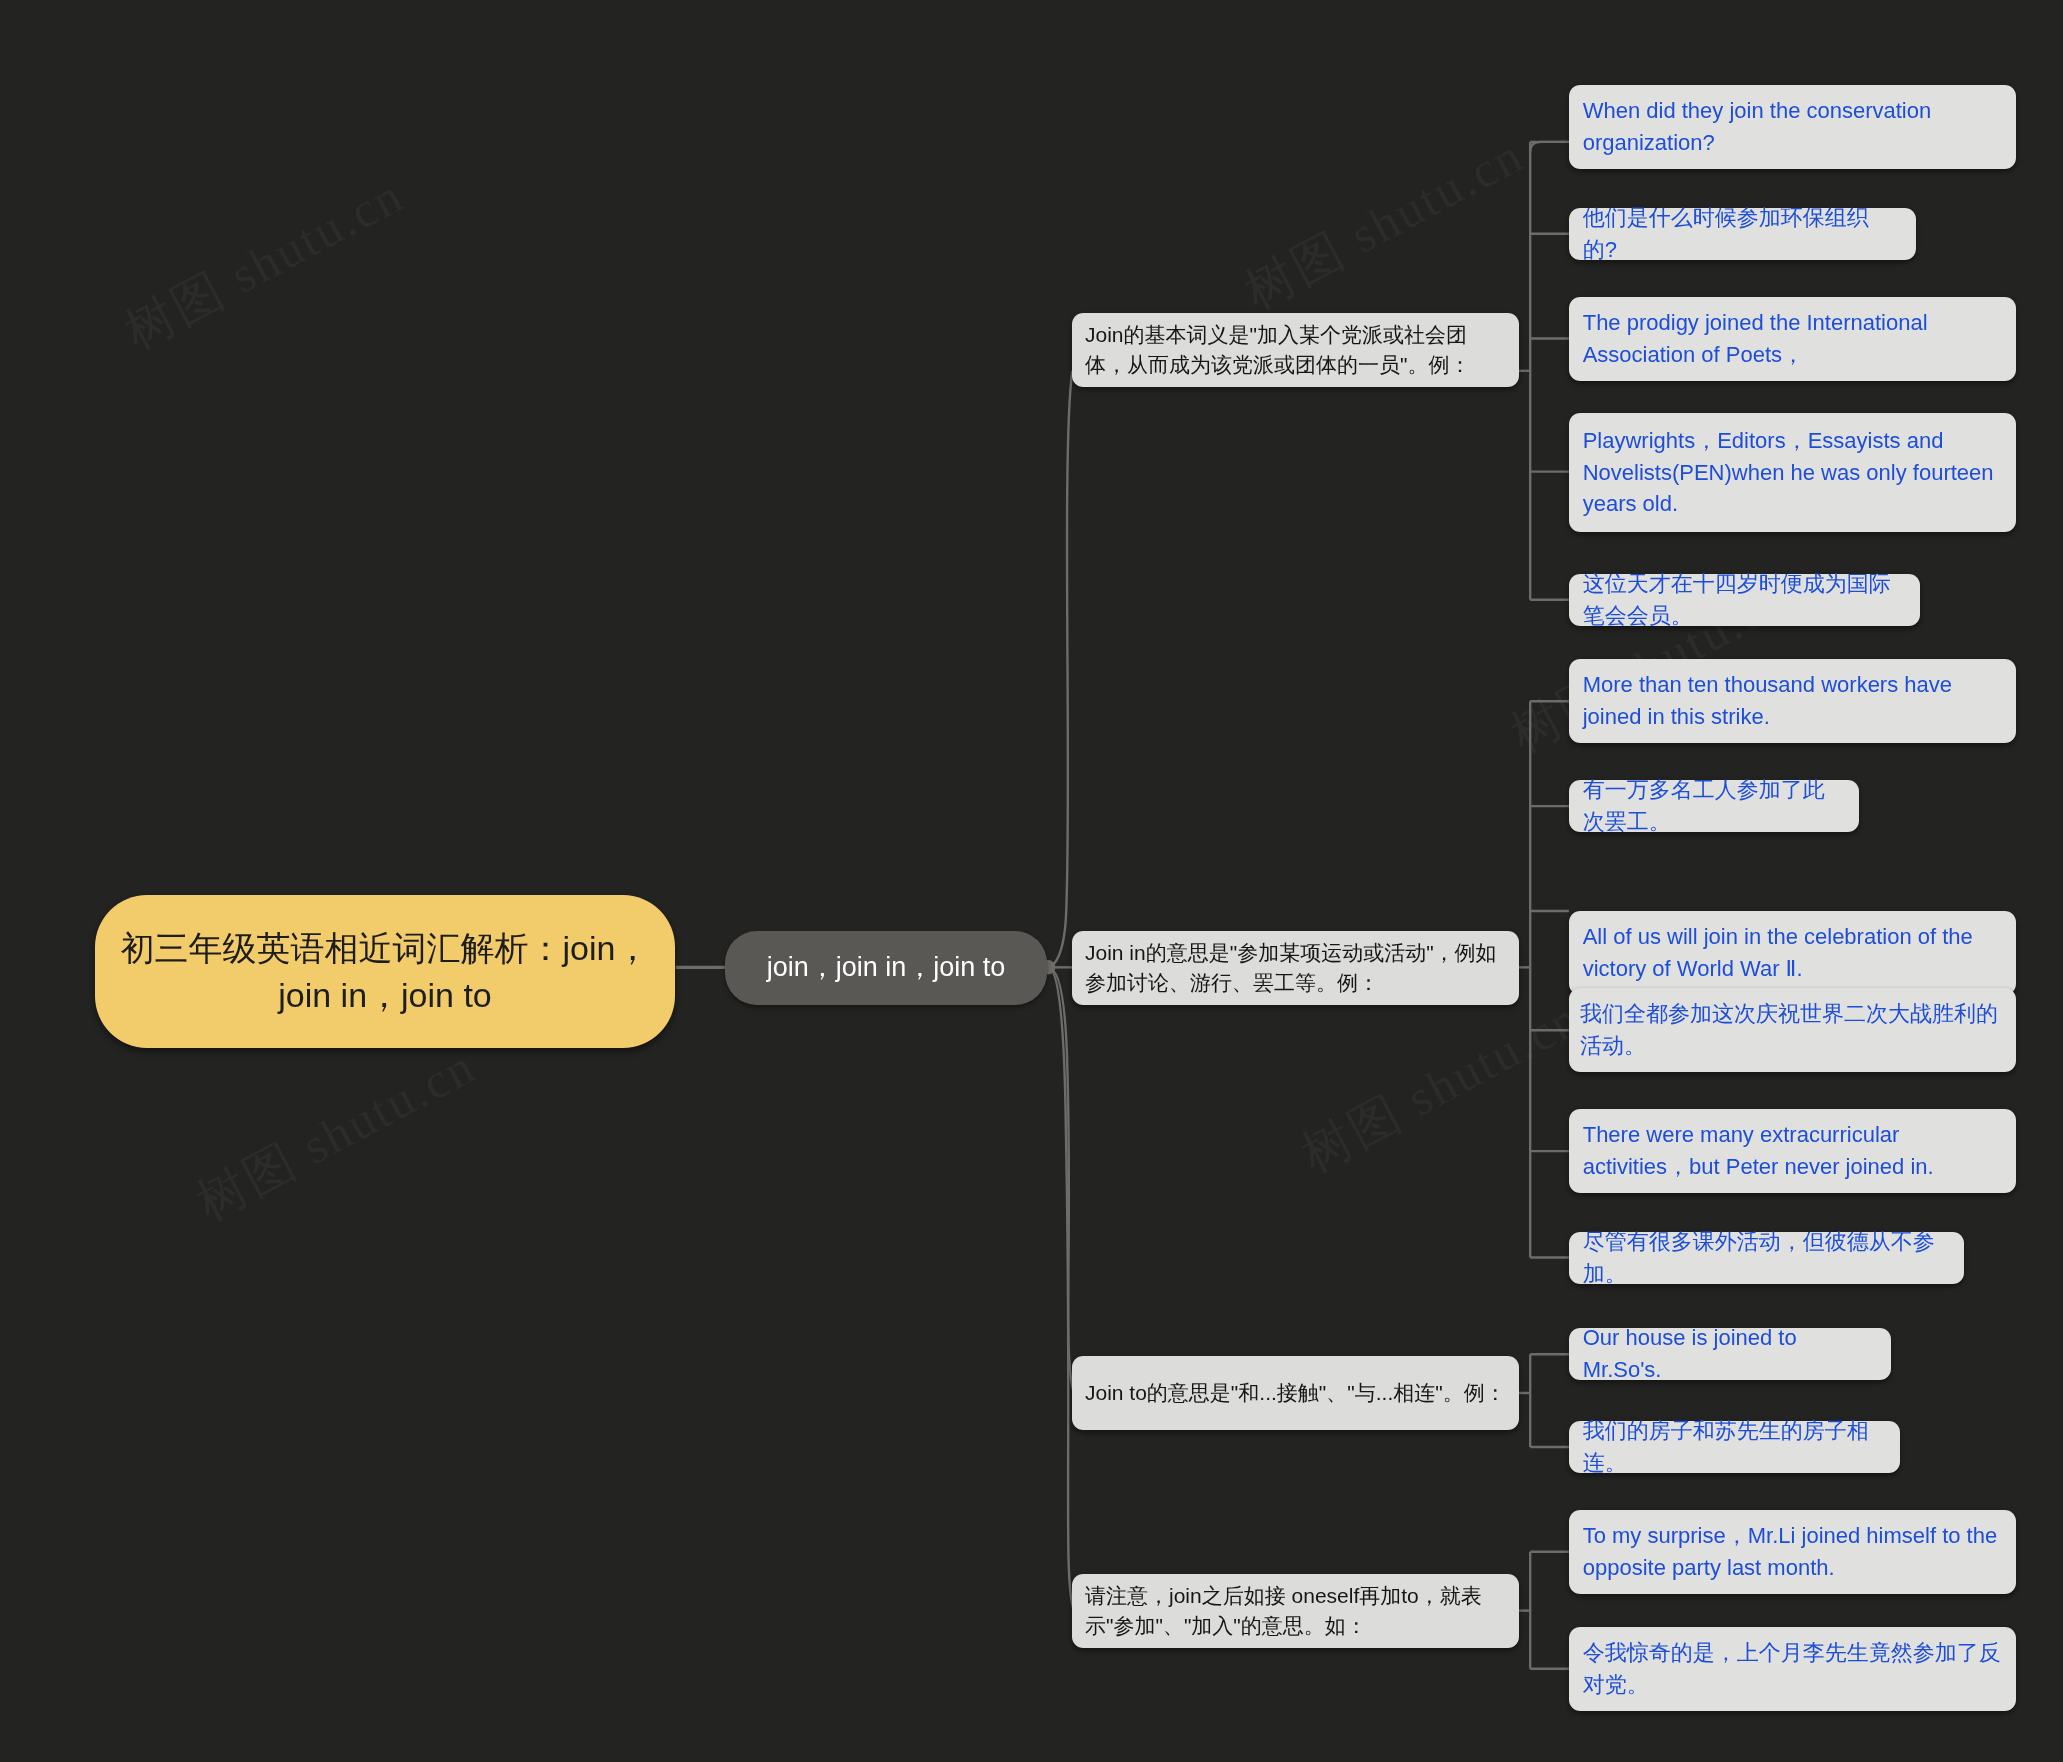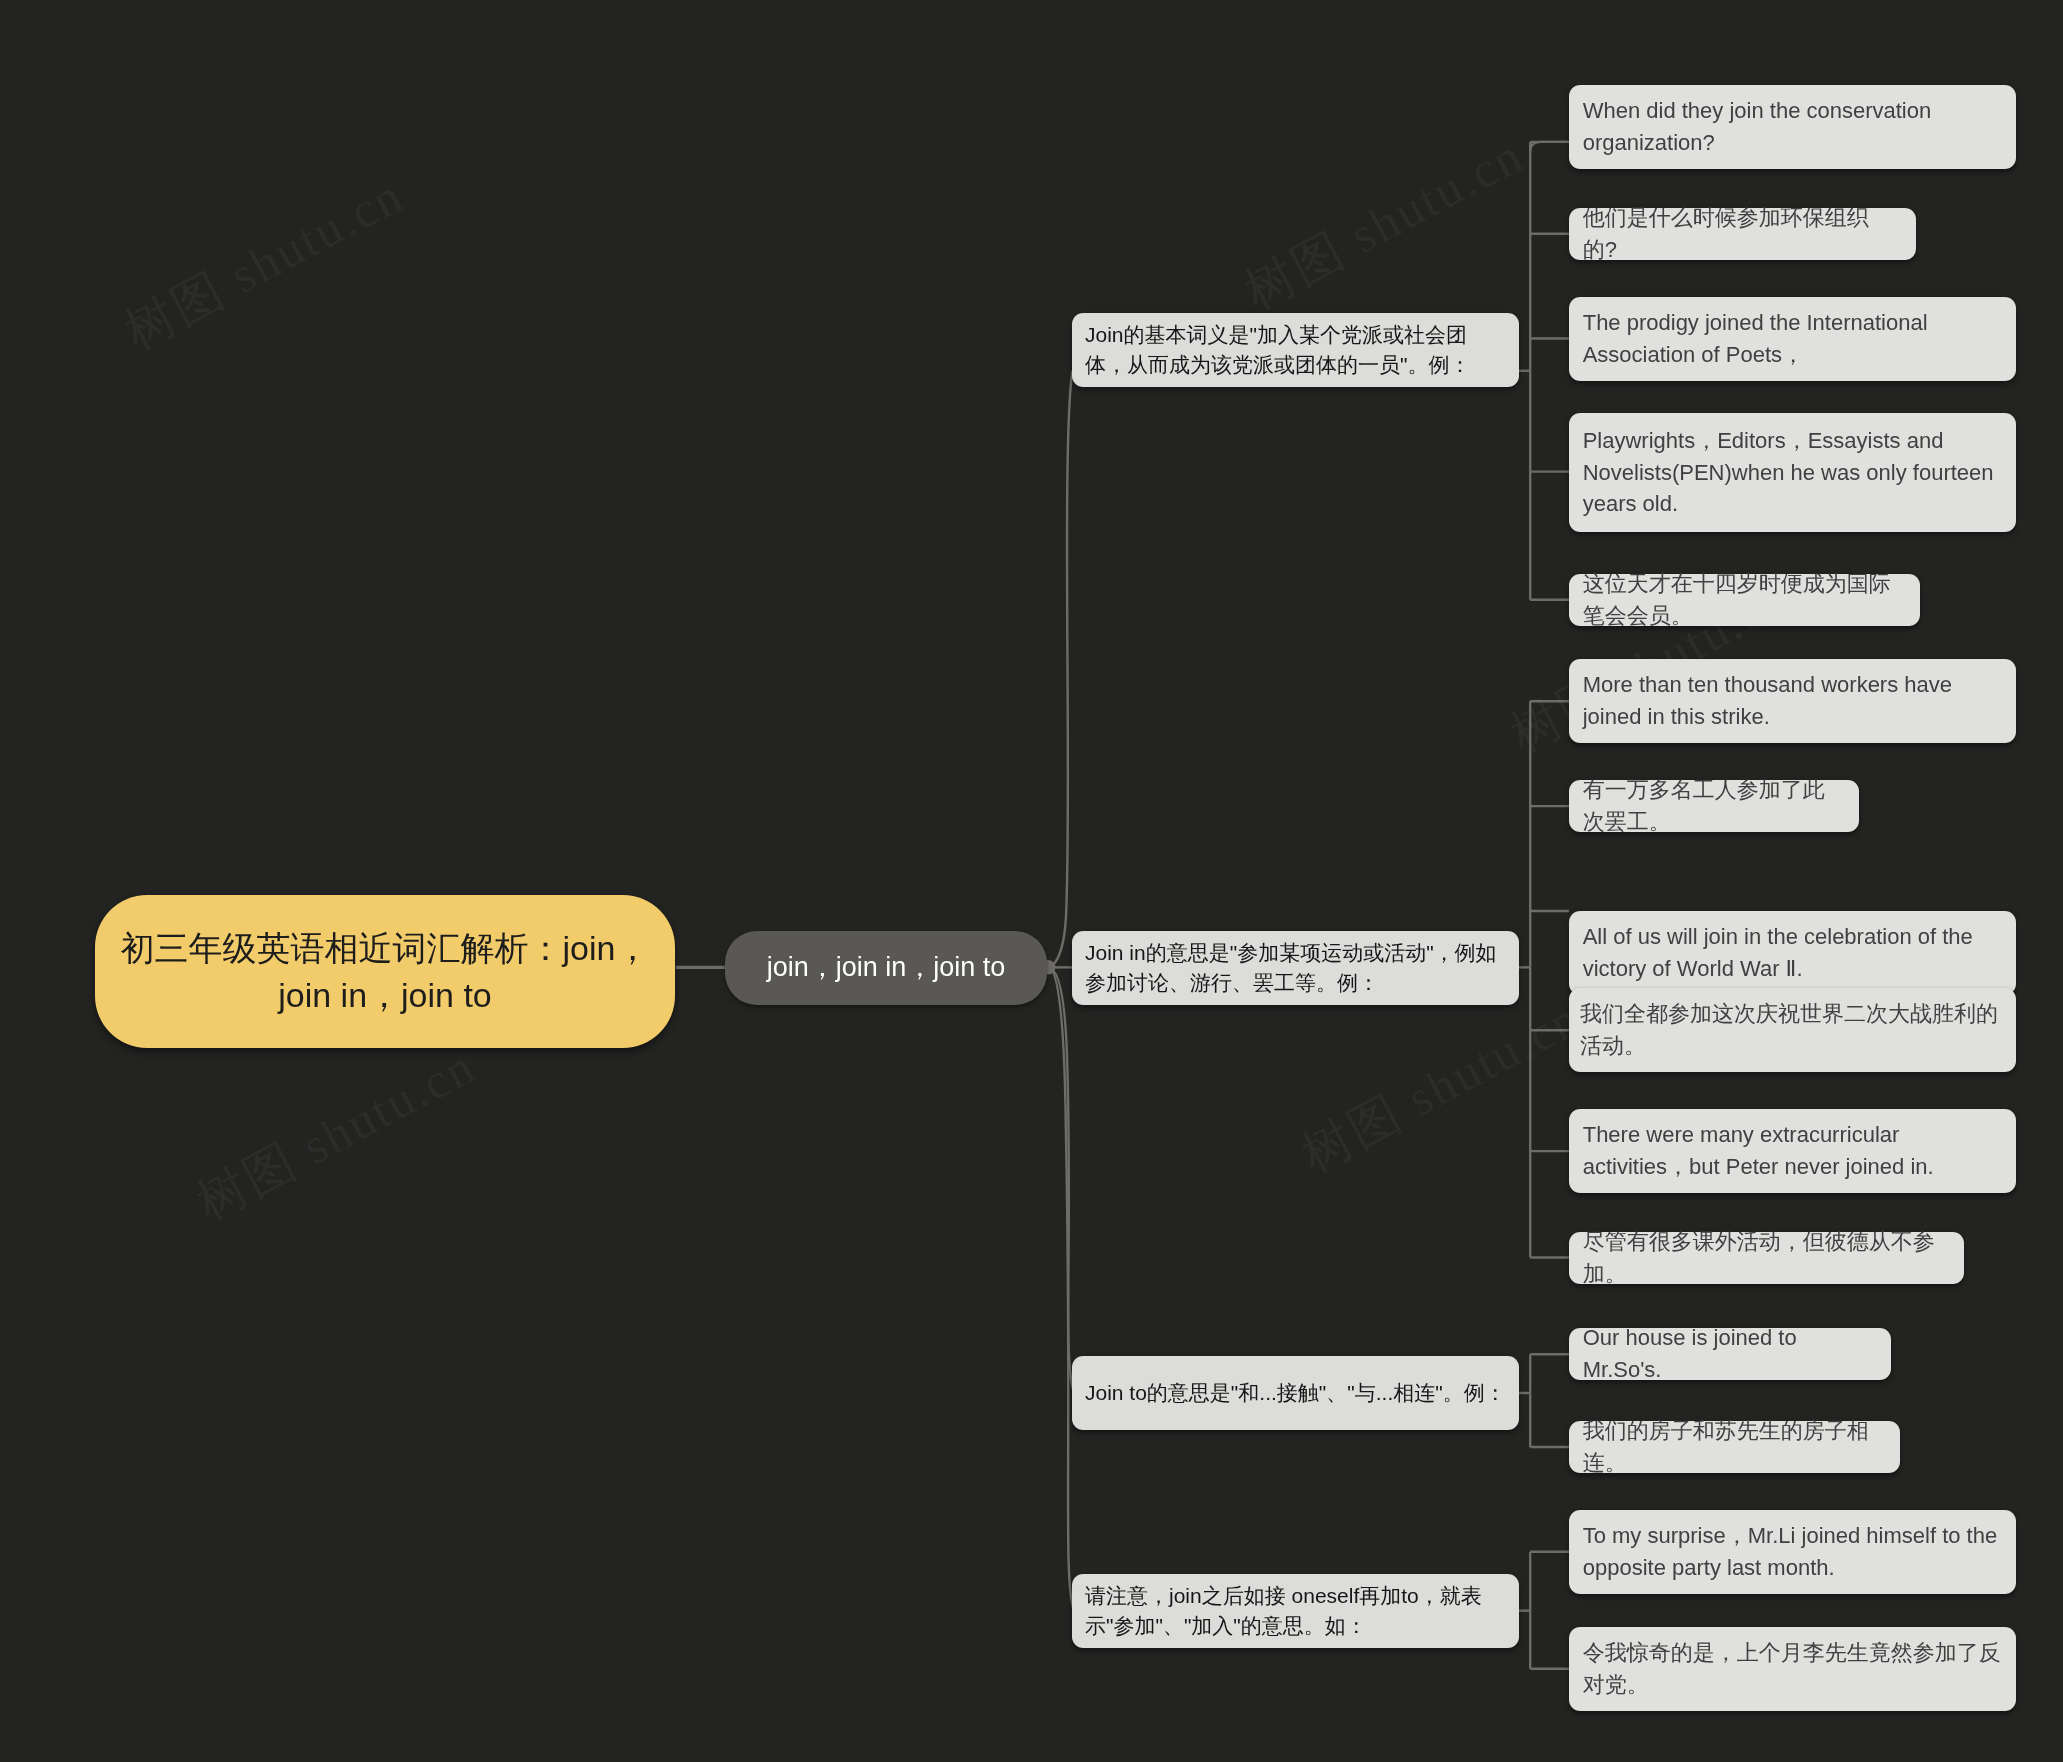--- a/index.html
+++ b/index.html
@@ -90,21 +90,21 @@
     color: #161616;
     border-radius: 11.3px;
     font-size: 21px;
     line-height: 1.42;
     padding: 11.3px 13px;
     box-shadow: 0 2.4px 5.6px rgba(0,0,0,0.42);
   }
 
   .node-leaf {
     background: #e0e0de;
-    color: #404040;
+    color: #1d4ed8;
     border-radius: 11.3px;
     font-size: 22px;
     line-height: 1.44;
     padding: 11.3px 13.7px;
     box-shadow: 0 2.4px 5.6px rgba(0,0,0,0.42);
   }
 </style>
 </head>
 <body>
 

